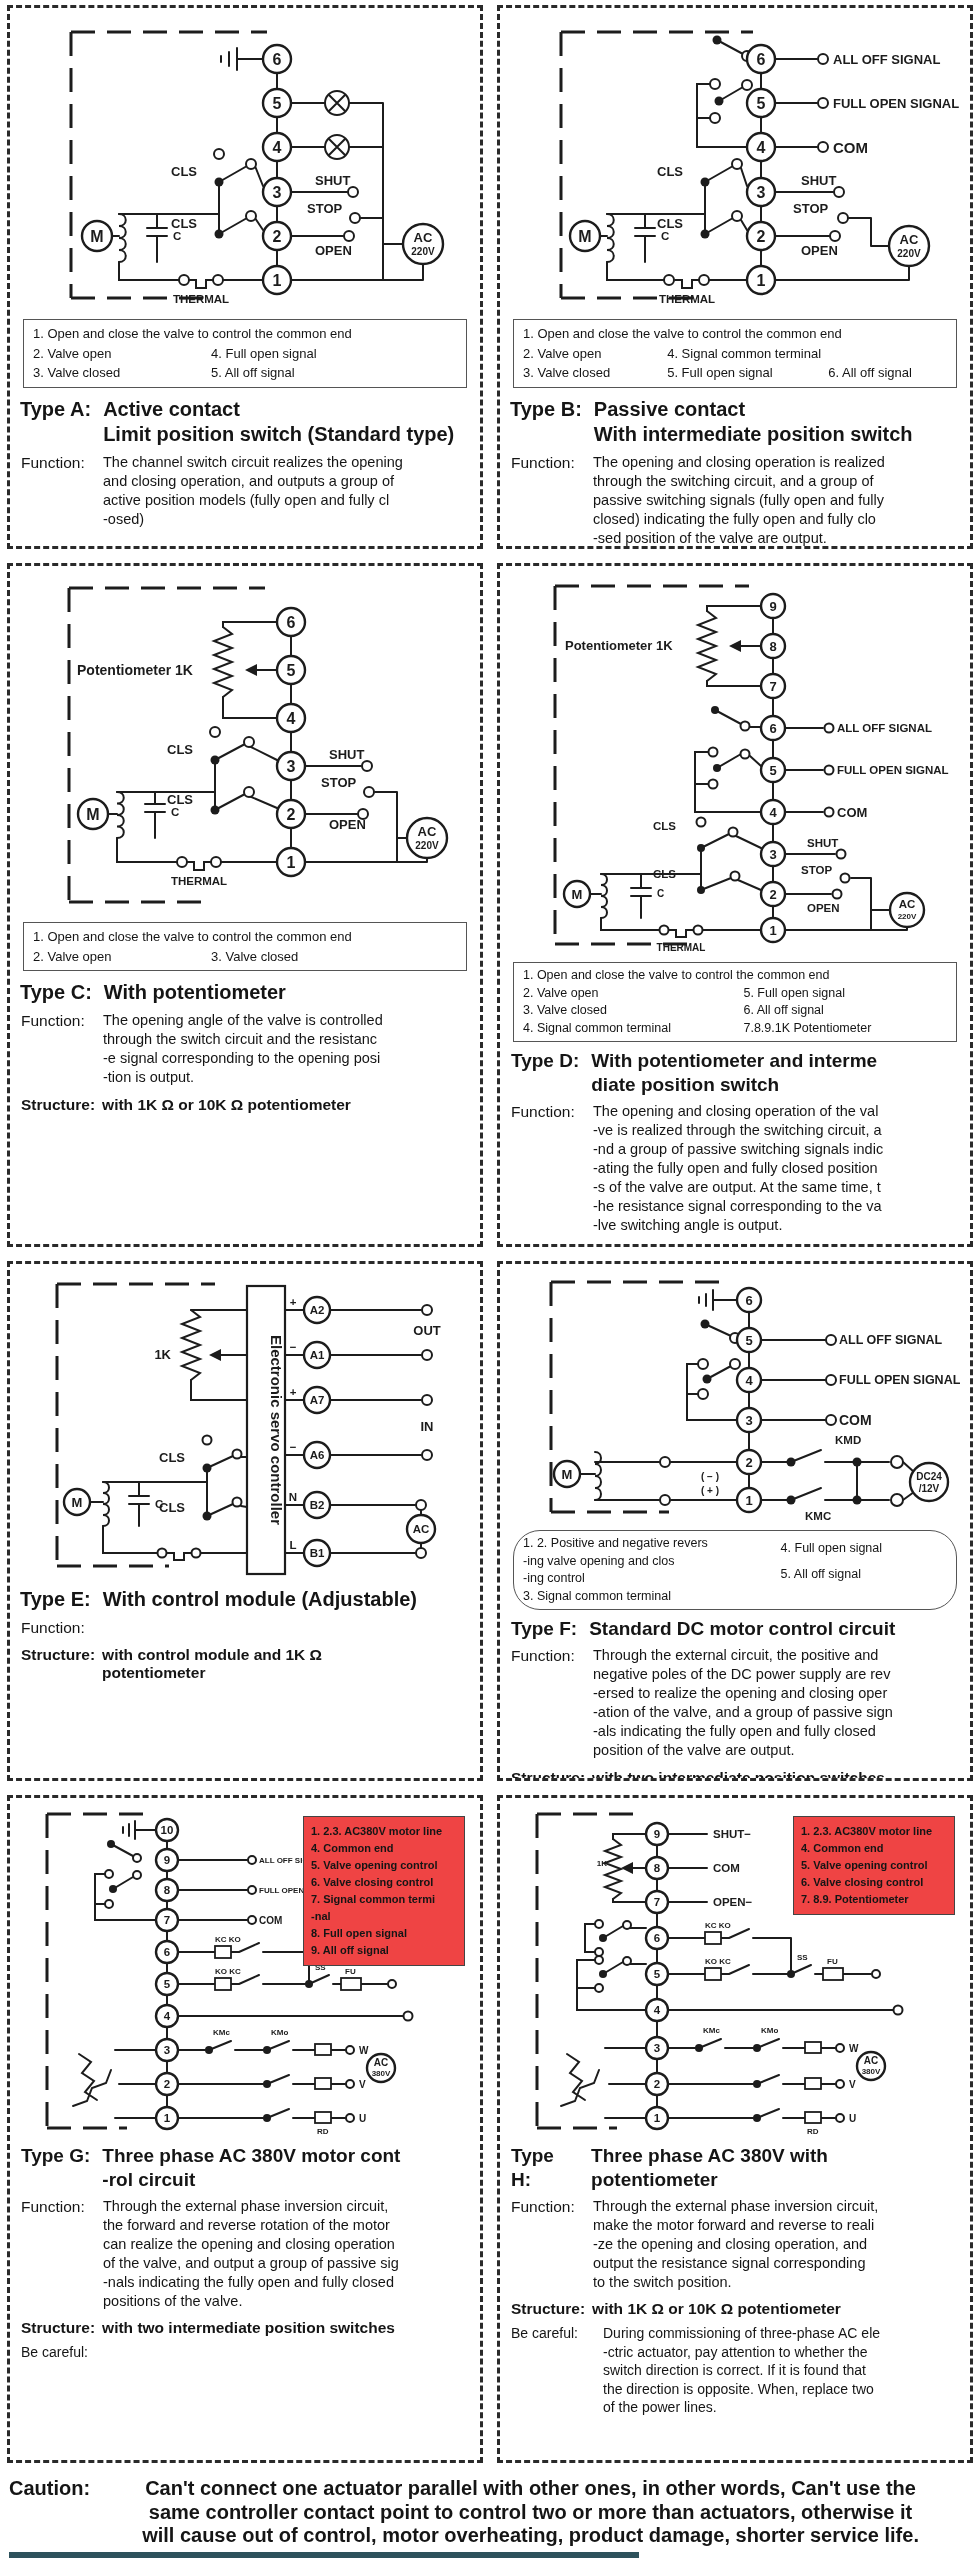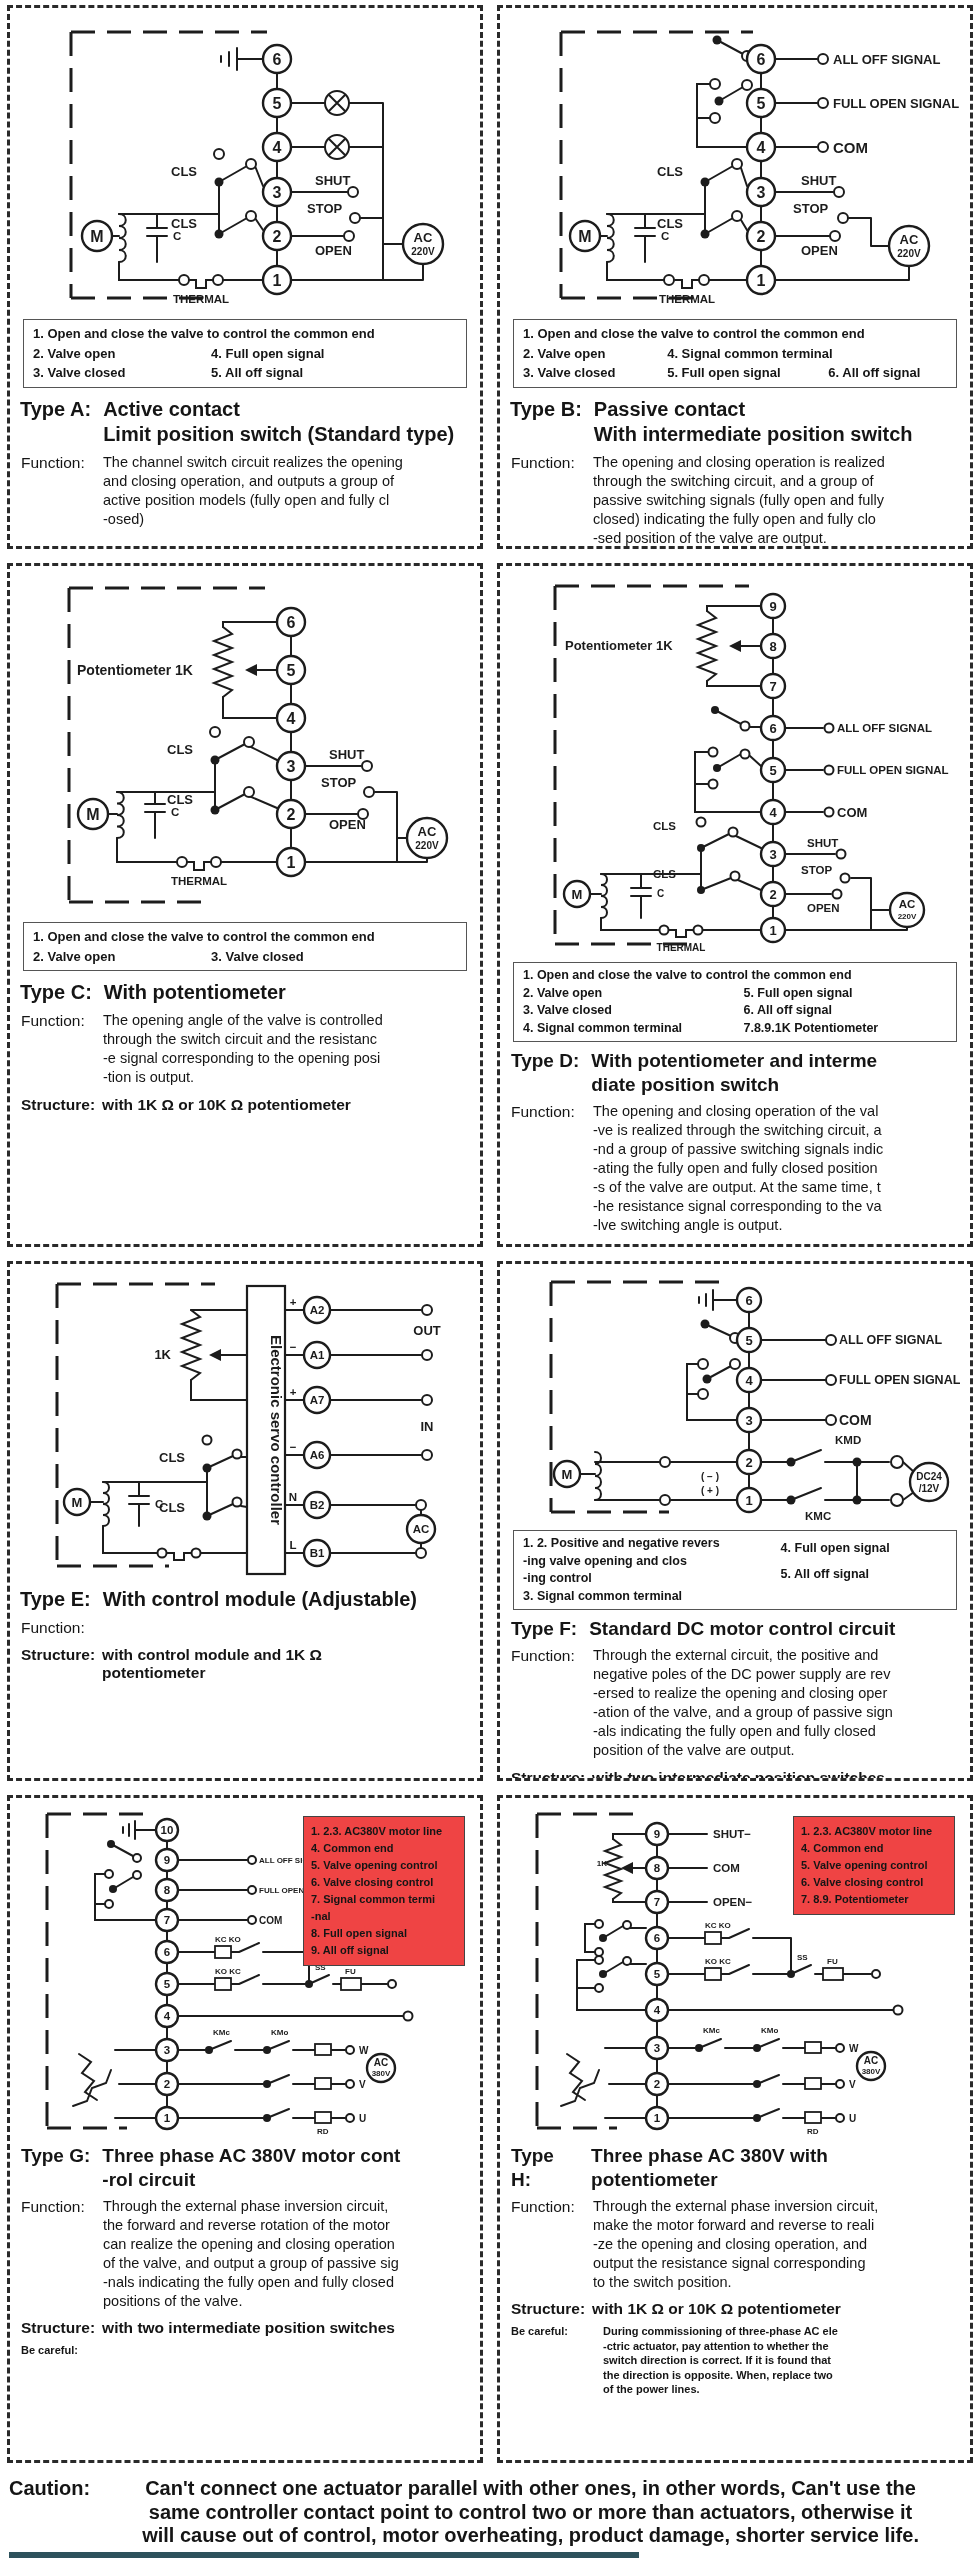--- a/index.html
+++ b/index.html
@@ -22,37 +22,37 @@
   svg text{fill:#1c1c1c;font-family:"Liberation Sans",sans-serif;}
   .tnum{font-size:16px;font-weight:700;text-anchor:middle;}
   .tnum-m{font-size:13px;font-weight:700;text-anchor:middle;}
   .tnum-s{font-size:11.5px;font-weight:700;text-anchor:middle;}
   .lbl{font-size:13px;font-weight:700;}
   .lbl-m{font-size:11.5px;font-weight:700;}
   .lbl-s{font-size:10px;font-weight:700;}
   .lbl-xs{font-size:8px;font-weight:700;}
   .cen{text-anchor:middle;}
   
-  .legend{border:1.5px solid #555;margin:5px 4px 2px;padding:4px 9px;font-weight:700;
+  .legend{border:1.5px solid #555;margin:5px 4px 2px;padding:4px 9px;font-weight:400;
           font-size:13px;line-height:1.5;}
   .legend.small{font-size:12.5px;line-height:1.4;}
   .lrow{display:flex;}
   .lrow span{display:block;}
   .pre{white-space:pre-line;}
   .legend-overlay{position:absolute;background:#ef4444;border:1.5px solid #444;
                   padding:6px 7px;font-size:11px;font-weight:700;line-height:1.55;}
   
   .type-row{display:flex;gap:12px;font-weight:700;font-size:20px;line-height:1.25;
             margin:7px 1px 4px;}
   .type-row.tight{font-size:19px;margin:5px 2px 3px;}
   .fn-row{display:flex;font-size:14.5px;line-height:1.32;margin:2px 2px;}
   .fn-label{width:82px;flex:none;font-size:15.5px;}
   .fn-text{white-space:pre-line;}
   .struct-row{display:flex;gap:7px;font-weight:700;font-size:15.5px;margin:6px 2px 2px;}
-  .careful-row{display:flex;font-weight:700;font-size:11px;line-height:1.32;margin:4px 2px 2px;}
+  .careful-row{display:flex;font-weight:400;font-size:14px;line-height:1.32;margin:4px 2px 2px;}
   .careful-label{width:92px;flex:none;}
   .caution{display:flex;font-weight:700;font-size:20px;line-height:1.18;margin:2px 2px 4px;}
   .caution-label{flex:none;}
   .caution-text{flex:1;text-align:center;white-space:pre-line;}
   .bottom-bar{height:6px;width:630px;background:#2e525c;margin:2px 0 0 2px;}
 </style>
 </head>
 <body>
 
 <div class="page">
@@ -573,21 +573,21 @@
           </g>
           <text class="lbl" style="font-size:12.5px" x="330" y="74">ALL OFF SIGNAL</text>
           <text class="lbl" style="font-size:12.5px" x="330" y="114">FULL OPEN SIGNAL</text>
           <text class="lbl" style="font-size:14px" x="330" y="155">COM</text>
           <text class="lbl-s" x="192" y="210">( − )</text>
           <text class="lbl-s" x="192" y="224">( + )</text>
           <text class="lbl-m" x="326" y="174">KMD</text>
           <text class="lbl-m" x="296" y="250">KMC</text>
         </svg>
       </div>
-      <div class="legend small" style="display:flex;gap:8px;">
+      <div class="legend small" style="display:flex;gap:8px;border-radius:27px;">
         <span class="pre" style="flex:1.5">1. 2. Positive and negative revers
     -ing valve opening and clos
     -ing control
 3. Signal common terminal</span>
         <span class="pre" style="flex:1;line-height:2.1">4. Full open signal
 5. All off signal</span>
       </div>
       <div class="type-row tight">
         <span class="type-label">Type F:</span>
         <span class="pre">Standard DC motor control circuit</span>

